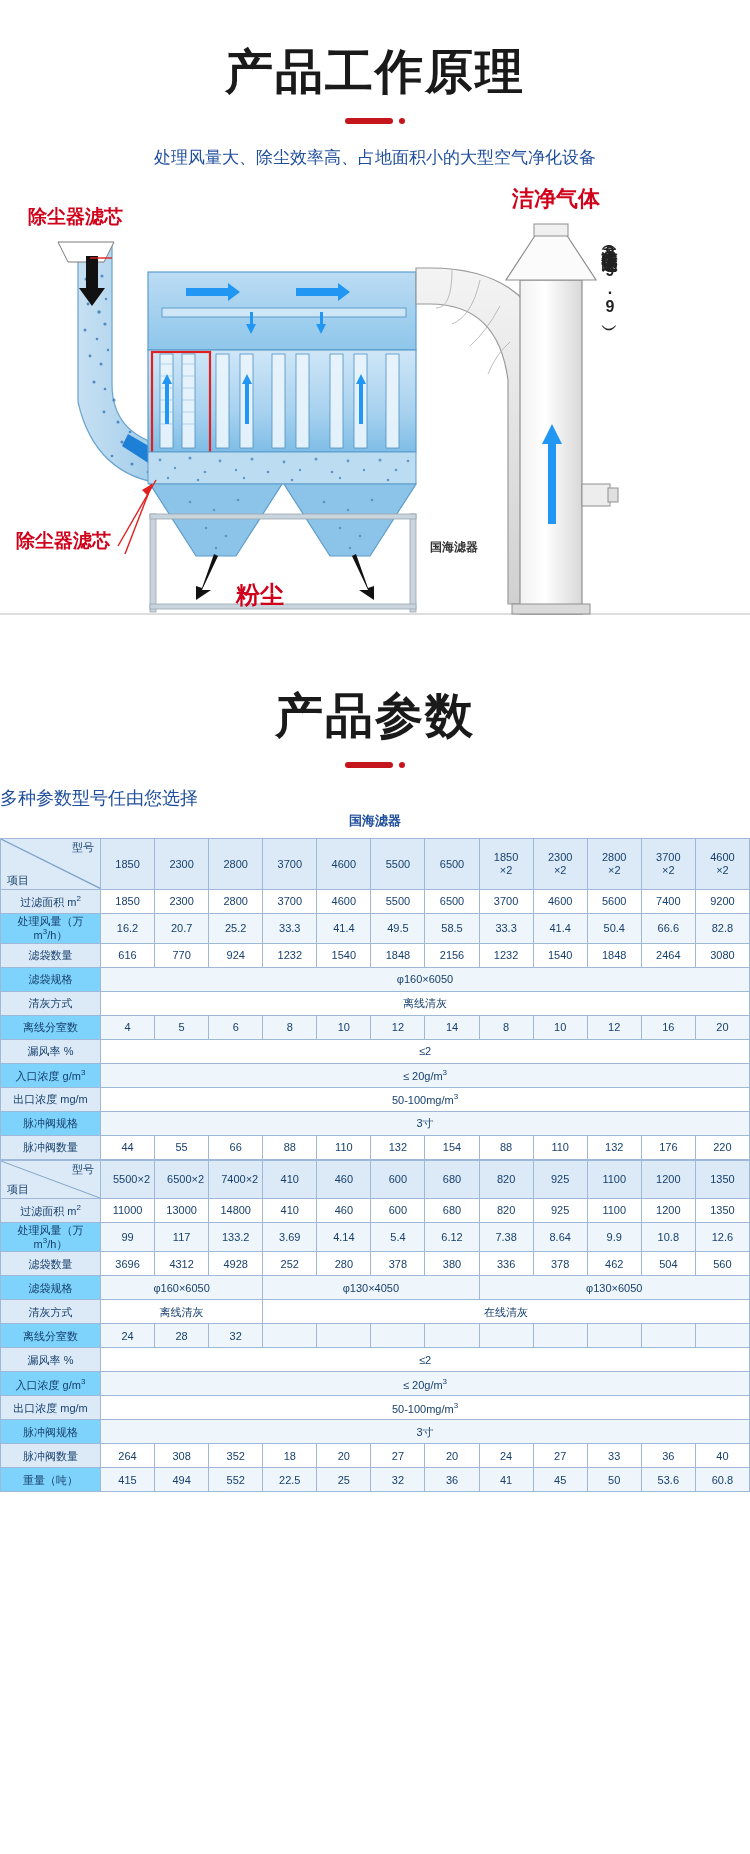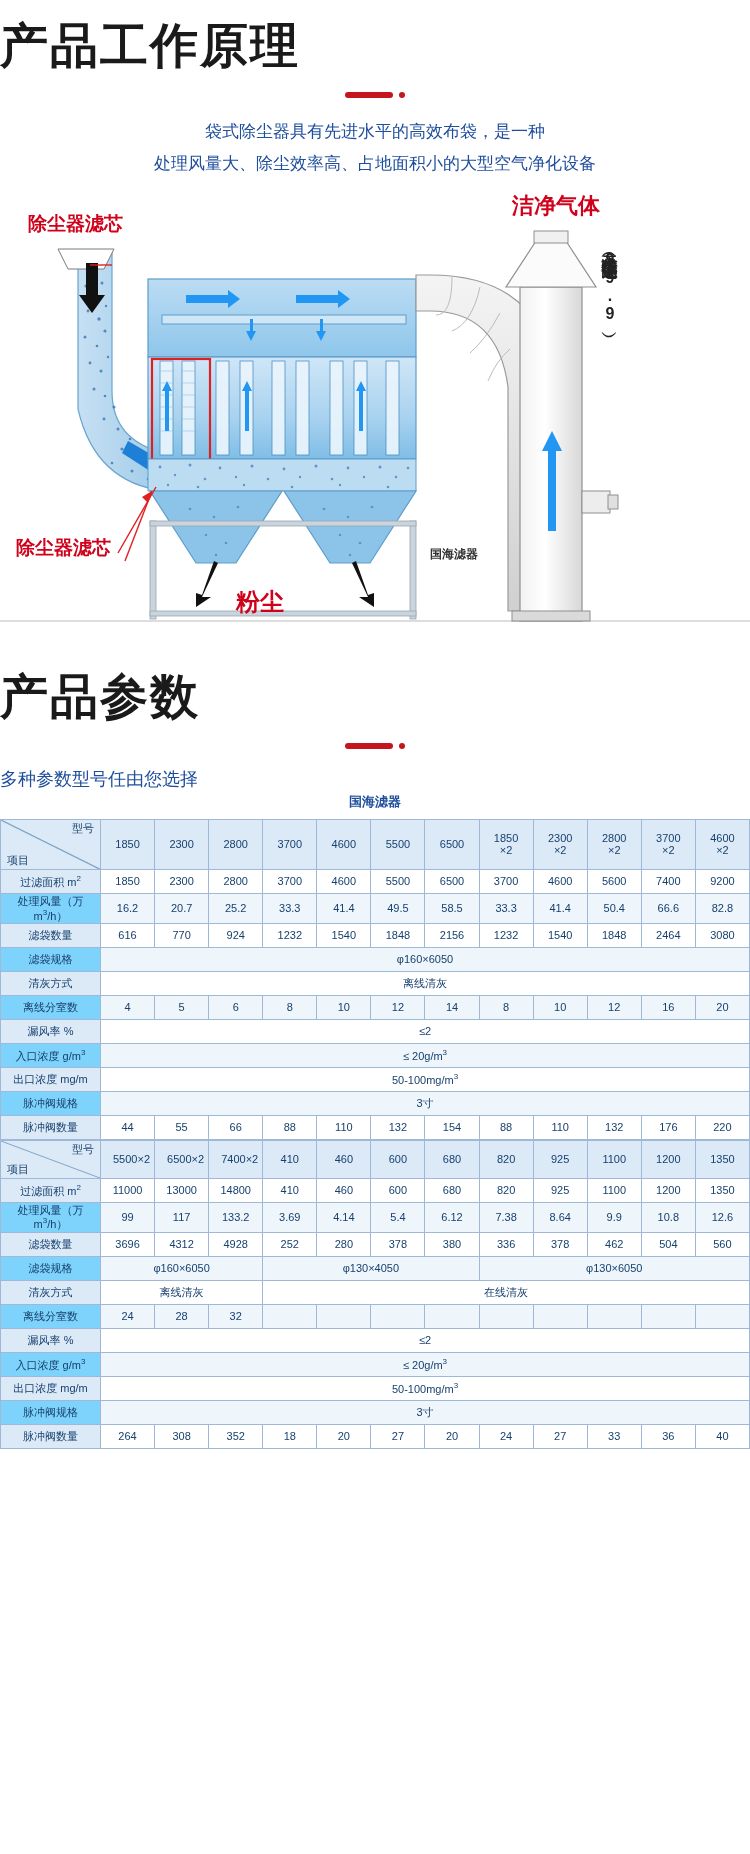--- a/index.html
+++ b/index.html
@@ -7,26 +7,26 @@
   body {
     width: 750px;
     background: #ffffff;
     font-family: "Liberation Sans", sans-serif;
     color: #222;
   }
   .page { width: 750px; position: relative; }
 
   
   .section-title {
-    text-align: left;
+    text-align: center;
     font-size: 48px;
     font-weight: bold;
     color: #1a1a1a;
     letter-spacing: 2px;
-    margin: 14px 0 0 0;
+    margin: 40px 0 0 0;
     font-family: "DejaVu Sans", sans-serif;
   }
   .title-rule {
     display: flex;
     align-items: center;
     justify-content: center;
     gap: 6px;
     margin: 14px 0 18px 0;
   }
   .title-rule .bar {
@@ -130,21 +130,20 @@
 <body>
 
 <div class="page">
 
   <h1 class="section-title">产品工作原理</h1>
   <div class="title-rule">
     <span class="bar"></span>
     <span class="dot"></span>
   </div>
   <div class="intro">
-    <div>袋式除尘器具有先进水平的高效布袋，是一种</div>
     <div>处理风量大、除尘效率高、占地面积小的大型空气净化设备</div>
   </div>
 
   <div class="illu-wrap">
     <svg width="750" height="460" viewBox="0 0 750 460" xmlns="http://www.w3.org/2000/svg">
       <defs>
         <linearGradient id="bodyGrad" x1="0" y1="0" x2="0" y2="1">
           <stop offset="0%" stop-color="#cfe6f7"></stop>
           <stop offset="60%" stop-color="#a8d2ef"></stop>
           <stop offset="100%" stop-color="#7fbde6"></stop>
@@ -597,16 +596,31 @@
           <td>18</td>
           <td>20</td>
           <td>27</td>
           <td>20</td>
           <td>24</td>
           <td>27</td>
           <td>33</td>
           <td>36</td>
           <td>40</td>
         </tr>
+        <tr class="alt">
+          <td class="head">重量（吨）</td>
+          <td>415</td>
+          <td>494</td>
+          <td>552</td>
+          <td>22.5</td>
+          <td>25</td>
+          <td>32</td>
+          <td>36</td>
+          <td>41</td>
+          <td>45</td>
+          <td>50</td>
+          <td>53.6</td>
+          <td>60.8</td>
+        </tr>
       </tbody>
   </table>
 
 </div>
 
 </body></html>

